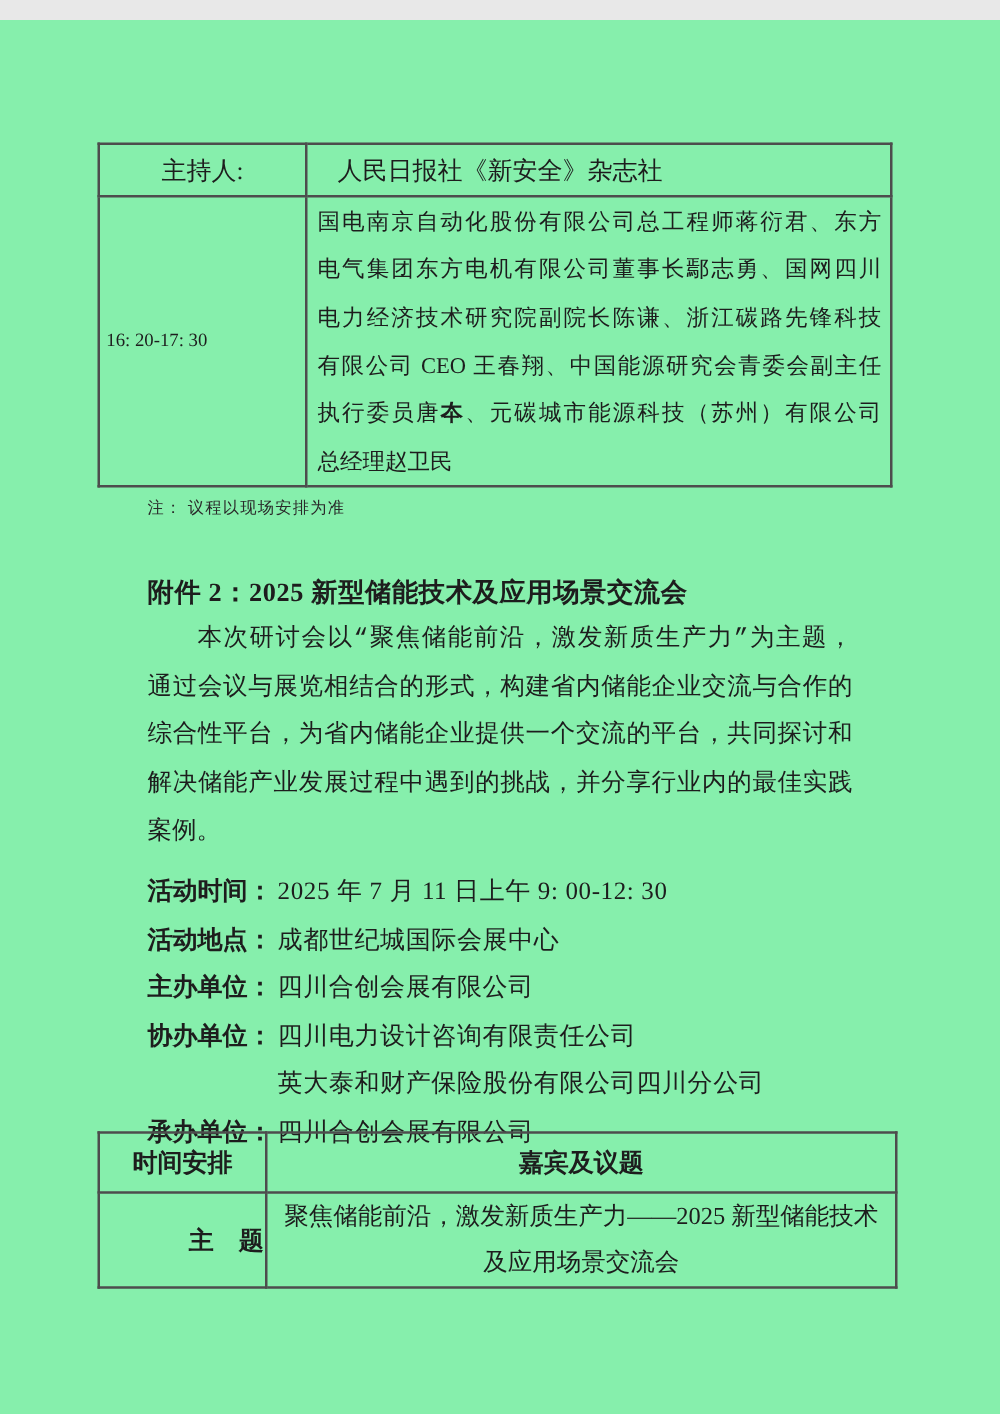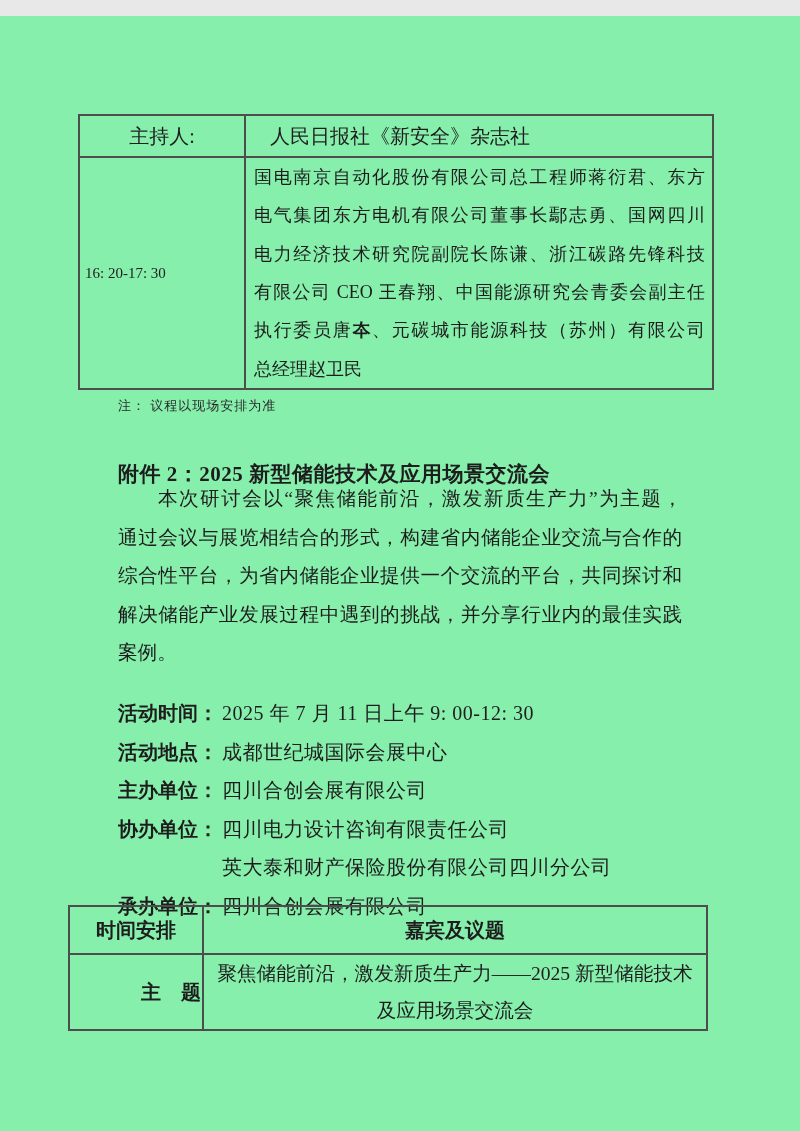--- a/index.html
+++ b/index.html
@@ -32,38 +32,38 @@
   .ln.short{text-align:left;text-align-last:left;}
   .bold-ch{font-weight:bold;}
 
   
   .note{position:absolute;left:118px;top:381px;font-size:13px;color:#2a2a2a;letter-spacing:1px;}
 
   
   .heading{position:absolute;left:118px;top:444px;font-size:21px;font-weight:bold;letter-spacing:0.5px;}
 
   
-  .para{position:absolute;left:118px;top:464px;width:564px;}
+  .para{position:absolute;left:118px;top:476px;width:564px;font-family:Liberation Mono, monospace;}
   .para .pline{
     height:38.5px;line-height:38.5px;
     font-size:19.6px;
     text-align:justify;text-align-last:justify;
     overflow:hidden;
   }
   .para .pline.first{padding-left:40px;}
   .para .pline.short{text-align:right;text-align-last:left;}
 
   
   .info{position:absolute;left:118px;top:678px;}
   .info .irow{height:38.6px;line-height:38.6px;font-size:20px;white-space:nowrap;}
   .info .ilabel{display:inline-block;width:104px;font-weight:bold;font-family:Liberation Serif, serif;}
   .info .ivalue{letter-spacing:0.5px;}
 
   
-  .t2{left:68px;top:889px;width:640px;}
+  .t2{left:78px;top:889px;width:640px;}
   .t2 .c1{width:130px;}
   .t2 .hdr td{height:44px;text-align:center;font-weight:bold;}
   .t2 .body-row td{height:71px;}
   .t2 .topic-label{text-align:right;font-weight:bold;}
   .t2 .topic-cell{padding:0 6px;}
   .t2 .tline{height:37px;line-height:37px;text-align:center;font-size:19.6px;overflow:hidden;}
 </style>
 </head>
 <body>
 

